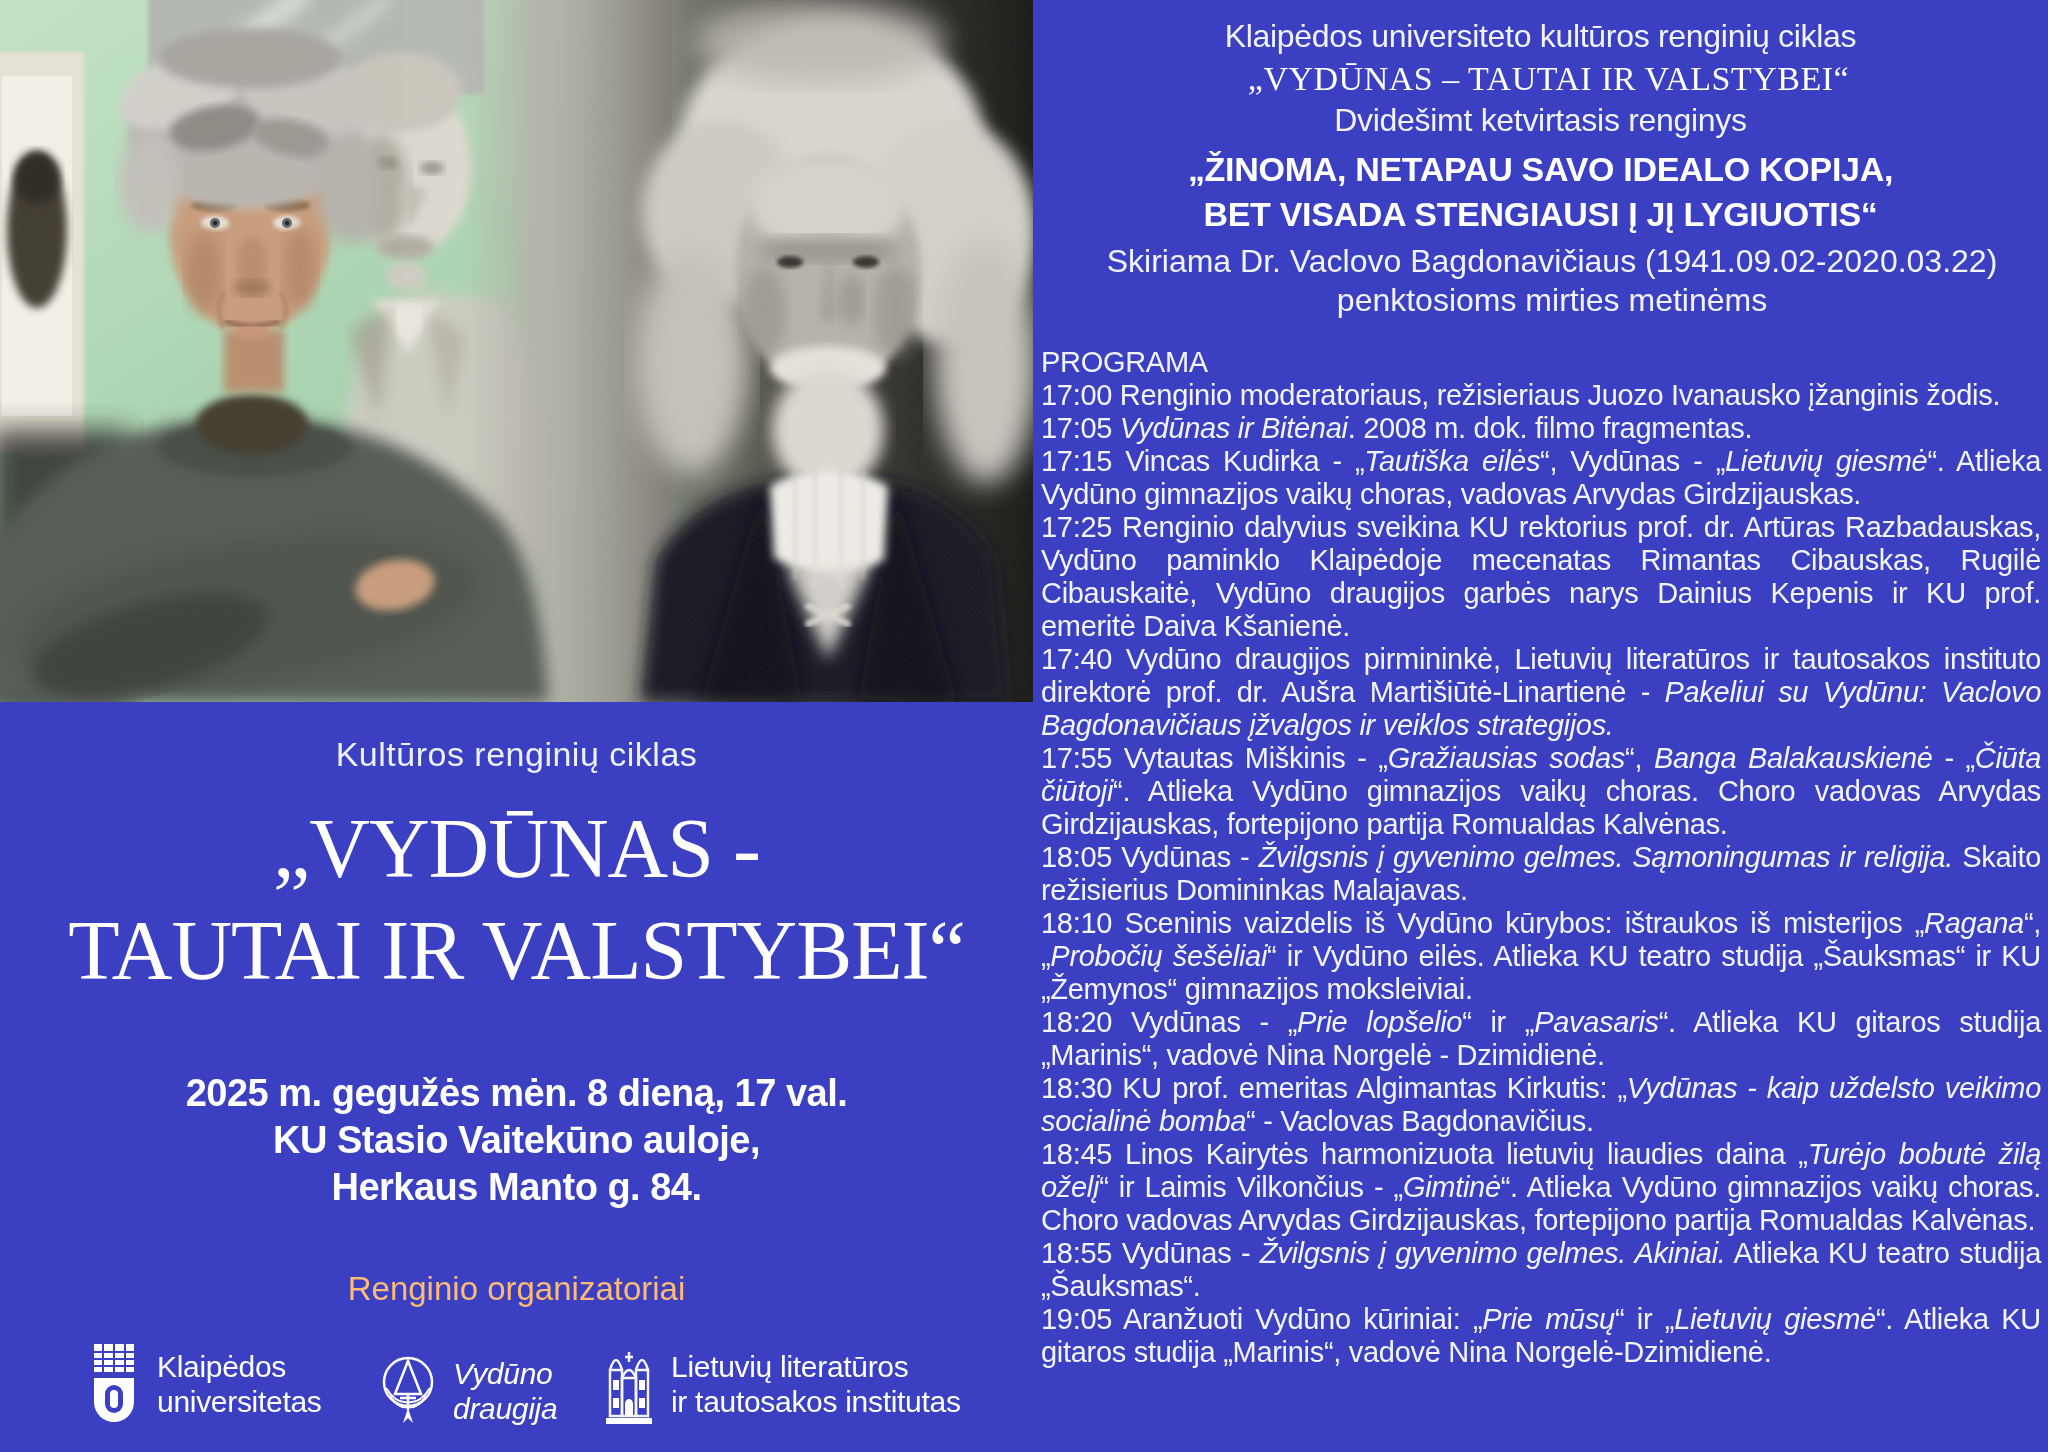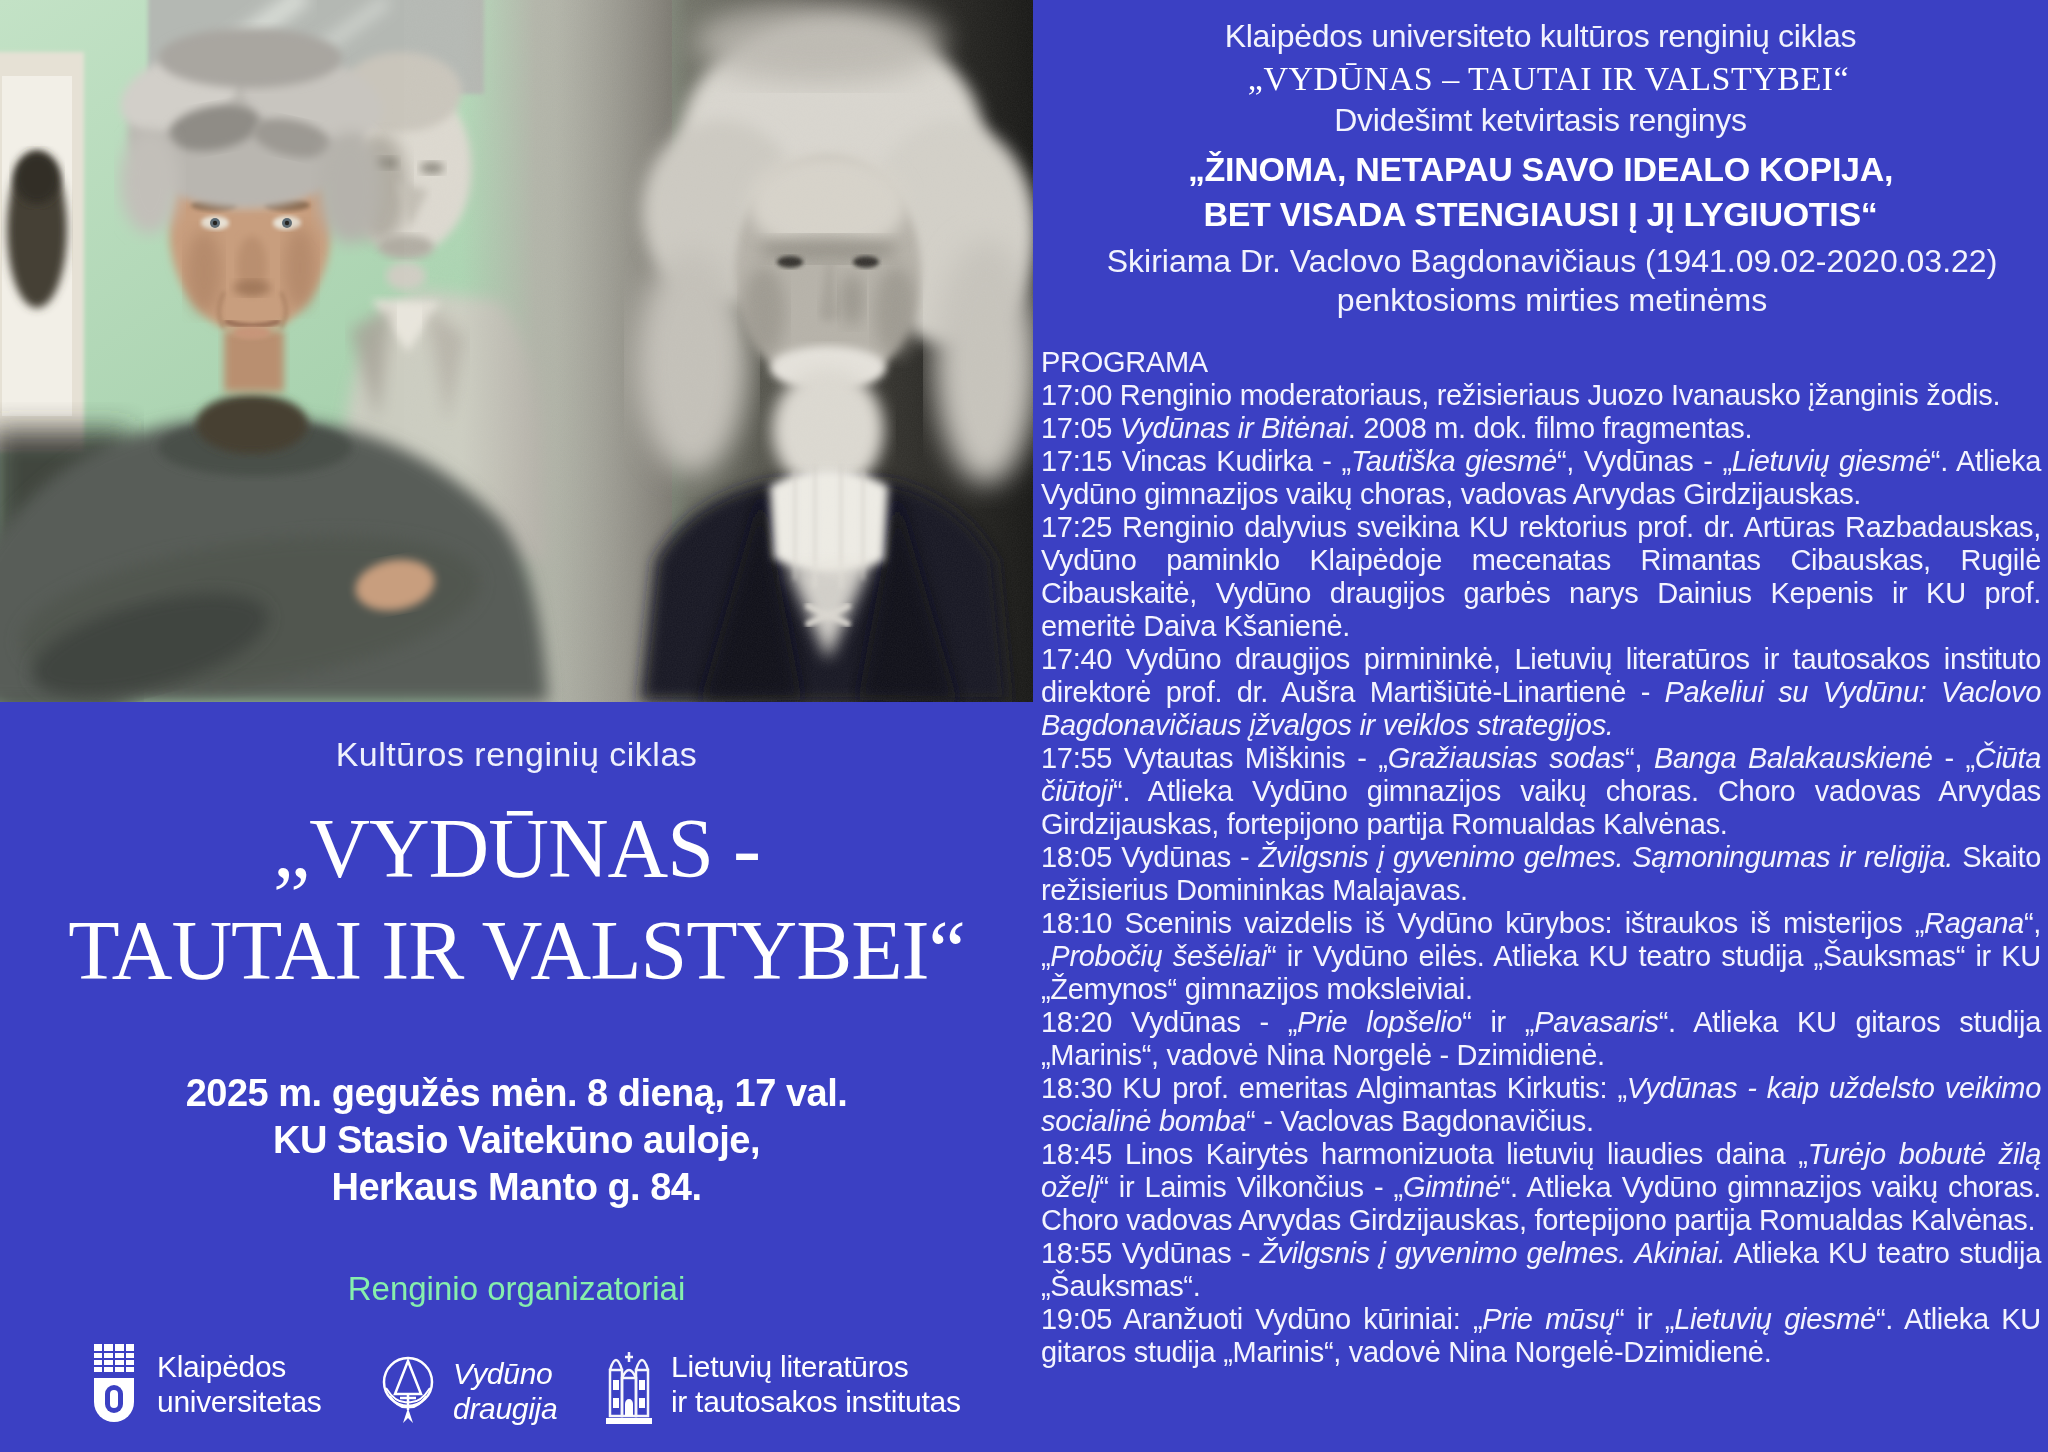--- a/index.html
+++ b/index.html
@@ -11,21 +11,21 @@
   .photo-collage svg{display:block;}
 
   
   .left-col{position:absolute;left:0;top:702px;width:1033px;height:750px;text-align:center;}
   .series-label{position:absolute;top:33px;width:100%;font-size:34px;letter-spacing:.5px;color:#eef0fc;}
   .main-title{position:absolute;top:96px;width:100%;margin:0;font-family:"Liberation Serif",serif;
               font-weight:400;font-size:84px;line-height:102px;color:#ffffff;letter-spacing:-1px;}
   .main-title .line{display:block;}
   .event-when{position:absolute;top:368px;width:100%;font-weight:700;font-size:38px;line-height:47px;
               letter-spacing:-.5px;color:#ffffff;}
-  .org-label{position:absolute;top:568px;width:100%;font-size:33px;color:#86efac;}
+  .org-label{position:absolute;top:568px;width:100%;font-size:33px;color:#fdba74;}
   .logos{position:absolute;top:636px;left:0;width:100%;height:110px;text-align:left;margin-left:40px;}
   .logo{position:absolute;display:flex;align-items:center;gap:15px;}
   .logo-ku{left:46px;top:4px;}
   .logo-vd{left:338px;top:14px;font-style:italic;}
   .logo-llti{left:562px;top:2px;}
   .logo-text{font-size:30px;line-height:35px;color:#ffffff;letter-spacing:-.3px;}
   .logo-text span{display:block;}
 
   
   .right-col{position:absolute;left:1033px;top:0;width:1015px;height:1452px;}
@@ -278,21 +278,21 @@
         <div>Skiriama Dr. Vaclovo Bagdonavičiaus (1941.09.02-2020.03.22)</div>
         <div>penktosioms mirties metinėms</div>
       </div>
     </div>
 
     <div class="program">
       <div class="prog-head">PROGRAMA</div>
       <div id="program-list">
           <p class="prog-item"><span>17:00 Renginio moderatoriaus, režisieriaus Juozo Ivanausko įžanginis žodis.</span></p>
           <p class="prog-item"><span>17:05 </span><i>Vydūnas ir Bitėnai</i><span>. 2008 m. dok. filmo fragmentas.</span></p>
-          <p class="prog-item"><span>17:15 Vincas Kudirka - „</span><i>Tautiška giesmė</i><span>“, Vydūnas - „</span><i>Lietuvių giesmė</i><span>“. Atlieka Vydūno gimnazijos vaikų choras, vadovas Arvydas Girdzijauskas.</span></p>
+          <p class="prog-item"><span>17:15 Vincas Kudirka - „</span><i>Tautiška eilės</i><span>“, Vydūnas - „</span><i>Lietuvių giesmė</i><span>“. Atlieka Vydūno gimnazijos vaikų choras, vadovas Arvydas Girdzijauskas.</span></p>
           <p class="prog-item"><span>17:25 Renginio dalyvius sveikina KU rektorius prof. dr. Artūras Razbadauskas, Vydūno paminklo Klaipėdoje mecenatas Rimantas Cibauskas, Rugilė Cibauskaitė, Vydūno draugijos garbės narys Dainius Kepenis ir KU prof. emeritė Daiva Kšanienė.</span></p>
           <p class="prog-item"><span>17:40 Vydūno draugijos pirmininkė, Lietuvių literatūros ir tautosakos instituto direktorė prof. dr. Aušra Martišiūtė-Linartienė - </span><i>Pakeliui su Vydūnu: Vaclovo Bagdonavičiaus įžvalgos ir veiklos strategijos.</i></p>
           <p class="prog-item"><span>17:55 Vytautas Miškinis - „</span><i>Gražiausias sodas</i><span>“, </span><i>Banga Balakauskienė</i><span> - „</span><i>Čiūta čiūtoji</i><span>“. Atlieka Vydūno gimnazijos vaikų choras. Choro vadovas Arvydas Girdzijauskas, fortepijono partija Romualdas Kalvėnas.</span></p>
           <p class="prog-item"><span>18:05 Vydūnas - </span><i>Žvilgsnis į gyvenimo gelmes. Sąmoningumas ir religija.</i><span> Skaito režisierius Domininkas Malajavas.</span></p>
           <p class="prog-item"><span>18:10 Sceninis vaizdelis iš Vydūno kūrybos: ištraukos iš misterijos „</span><i>Ragana</i><span>“, „</span><i>Probočių šešėliai</i><span>“ ir Vydūno eilės. Atlieka KU teatro studija „Šauksmas“ ir KU „Žemynos“ gimnazijos moksleiviai.</span></p>
           <p class="prog-item"><span>18:20 Vydūnas - „</span><i>Prie lopšelio</i><span>“ ir „</span><i>Pavasaris</i><span>“. Atlieka KU gitaros studija „Marinis“, vadovė Nina Norgelė - Dzimidienė.</span></p>
           <p class="prog-item"><span>18:30 KU prof. emeritas Algimantas Kirkutis: „</span><i>Vydūnas - kaip uždelsto veikimo socialinė bomba</i><span>“ - Vaclovas Bagdonavičius.</span></p>
           <p class="prog-item"><span>18:45 Linos Kairytės harmonizuota lietuvių liaudies daina „</span><i>Turėjo bobutė žilą oželį</i><span>“ ir Laimis Vilkončius - „</span><i>Gimtinė</i><span>“. Atlieka Vydūno gimnazijos vaikų choras. Choro vadovas Arvydas Girdzijauskas, fortepijono partija Romualdas Kalvėnas.</span></p>
           <p class="prog-item"><span>18:55 Vydūnas - </span><i>Žvilgsnis į gyvenimo gelmes. Akiniai.</i><span> Atlieka KU teatro studija „Šauksmas“.</span></p>
           <p class="prog-item"><span>19:05 Aranžuoti Vydūno kūriniai: „</span><i>Prie mūsų</i><span>“ ir „</span><i>Lietuvių giesmė</i><span>“. Atlieka KU gitaros studija „Marinis“, vadovė Nina Norgelė-Dzimidienė.</span></p>

